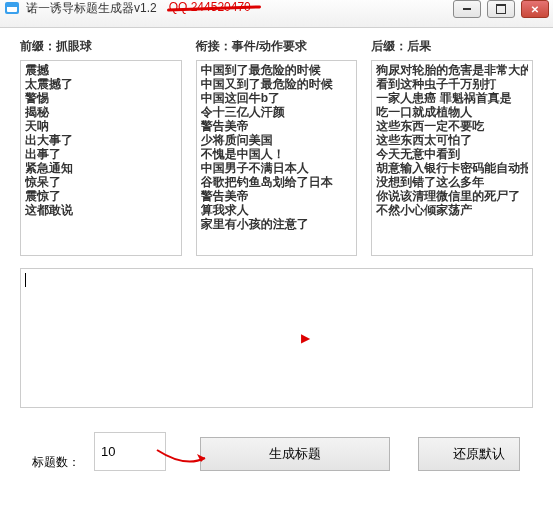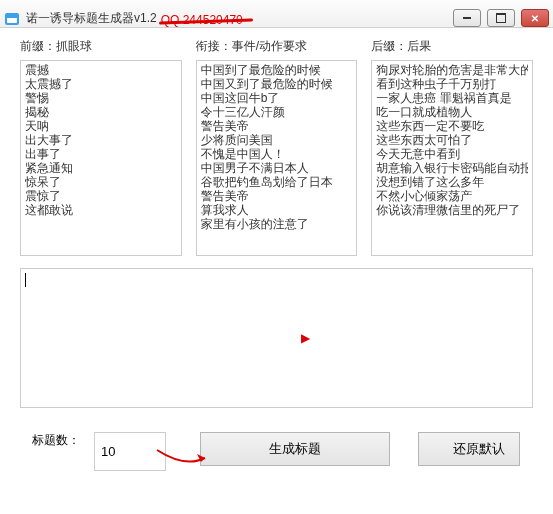--- a/index.html
+++ b/index.html
@@ -1,38 +1,38 @@
 <!DOCTYPE html>
 <html><head>
 <meta charset="utf-8">
 <style>
 * { box-sizing: border-box; margin: 0; padding: 0; }
 body { font-family: "Microsoft YaHei", SimSun, sans-serif; font-size: 12px; background: #fff; width: 553px; height: 514px; overflow: hidden; position: relative; }
-.titlebar { height: 28px; background: linear-gradient(#fdfdfd,#f0f0f0); border-bottom: 1px solid #d0d0d0; display: flex; align-items: flex-end; padding: 0 4px; }
+.titlebar { height: 28px; background: linear-gradient(#fdfdfd,#f0f0f0); border-bottom: 1px solid #d0d0d0; display: flex; align-items: flex-start; padding: 0 4px; }
 .titlebar .ico { width: 16px; height: 16px; margin-right: 6px; }
 .titlebar .ico svg { width: 16px; height: 16px; }
 .titlebar .title { color: #333; }
-.titlebar .qq { color: #d00; margin-left: 4px; position: relative; }
+.titlebar .qq { color: #d00; margin-left: 12px; position: relative; }
 .titlebar .qq::after { content: ""; position: absolute; left: -2px; right: -10px; top: 50%; height: 3px; background: #d00; border-radius: 2px; transform: rotate(-2deg); }
 .titlebar .spacer { flex: 1; }
 .winbtn { width: 28px; height: 18px; border: 1px solid #8a8a8a; border-radius: 3px; margin-left: 6px; display: flex; align-items: center; justify-content: center; background: linear-gradient(#f7f7f7,#e4e4e4); cursor: default; color:#333; font-size:10px; }
 .winbtn.min::before { content:""; width:8px; height:2px; background:#333; }
 .winbtn.max::before { content:""; width:8px; height:7px; border:1px solid #333; border-top-width:2px; }
 .winbtn.close { background: linear-gradient(#e57373,#c94a3b); border-color:#a03626; }
 .winbtn.close::before { content:"✕"; color:#fff; font-size:10px; font-weight:bold; }
 .client { padding: 10px 20px 12px 20px; }
-.cols { display:flex; gap:14px; }
+.cols { display:flex; gap:14px;font-weight:bold; }
 .col { flex:1; min-width:0; }
 .col-label { color:#333; margin-bottom:4px; height:18px; }
 .listbox { border:1px solid #ccc; background:#fff; height:196px; overflow:hidden; padding:2px 4px; font-size:12px; line-height:14px; color:#333; }
 .listbox div { white-space:nowrap; overflow:hidden; text-overflow:clip; }
 .output { margin-top:12px; border:1px solid #ccc; height:140px; padding:4px; font-size:12px; position:relative; }
 .cursor { display:inline-block; width:1px; height:14px; background:#000; vertical-align:top; }
 .red-tri { position:absolute; left:280px; top:62px; color:#d00; font-size:12px; }
-.bottom { display:flex; align-items:flex-start; margin-top:24px; gap:14px; position:relative; }
+.bottom { display:flex; align-items:flex-end; margin-top:24px; gap:14px; position:relative; }
 .numlabel { margin-left:12px; }
 .numbox { width:72px; height:39px; border:1px solid #ccc; padding:0 6px; font-size:13px; background:#fff; }
 .btn { height:34px; border:1px solid #b5b5b5; background:linear-gradient(#f3f3f3,#e4e4e4); cursor:default; font-size:13px; }
 .btn.gen { flex:0 0 190px; margin-left:20px; }
 .btn.reset { flex:0 0 102px; margin-left:14px;padding-left:20px; }
 .arrow { position:absolute; left:135px; top:14px; pointer-events:none; }
 .arrow svg { width:60px; height:22px; }
 </style>
 </head>
 <body>
@@ -93,22 +93,22 @@
       <div class="listbox" id="lb-suffix">
           <div>狗尿对轮胎的危害是非常大的</div>
           <div>看到这种虫子千万别打</div>
           <div>一家人患癌 罪魁祸首真是</div>
           <div>吃一口就成植物人</div>
           <div>这些东西一定不要吃</div>
           <div>这些东西太可怕了</div>
           <div>今天无意中看到</div>
           <div>胡意输入银行卡密码能自动报警</div>
           <div>没想到错了这么多年</div>
+          <div>你说该清理微信里的死尸了</div>
           <div>不然小心倾家荡产</div>
-          <div>你说该清理微信里的死尸了</div>
         </div>
     </div>
   </div>
 
   <div class="output">
     <span class="cursor"></span>
     <span class="red-tri">▶</span>
   </div>
 
   <div class="bottom">

